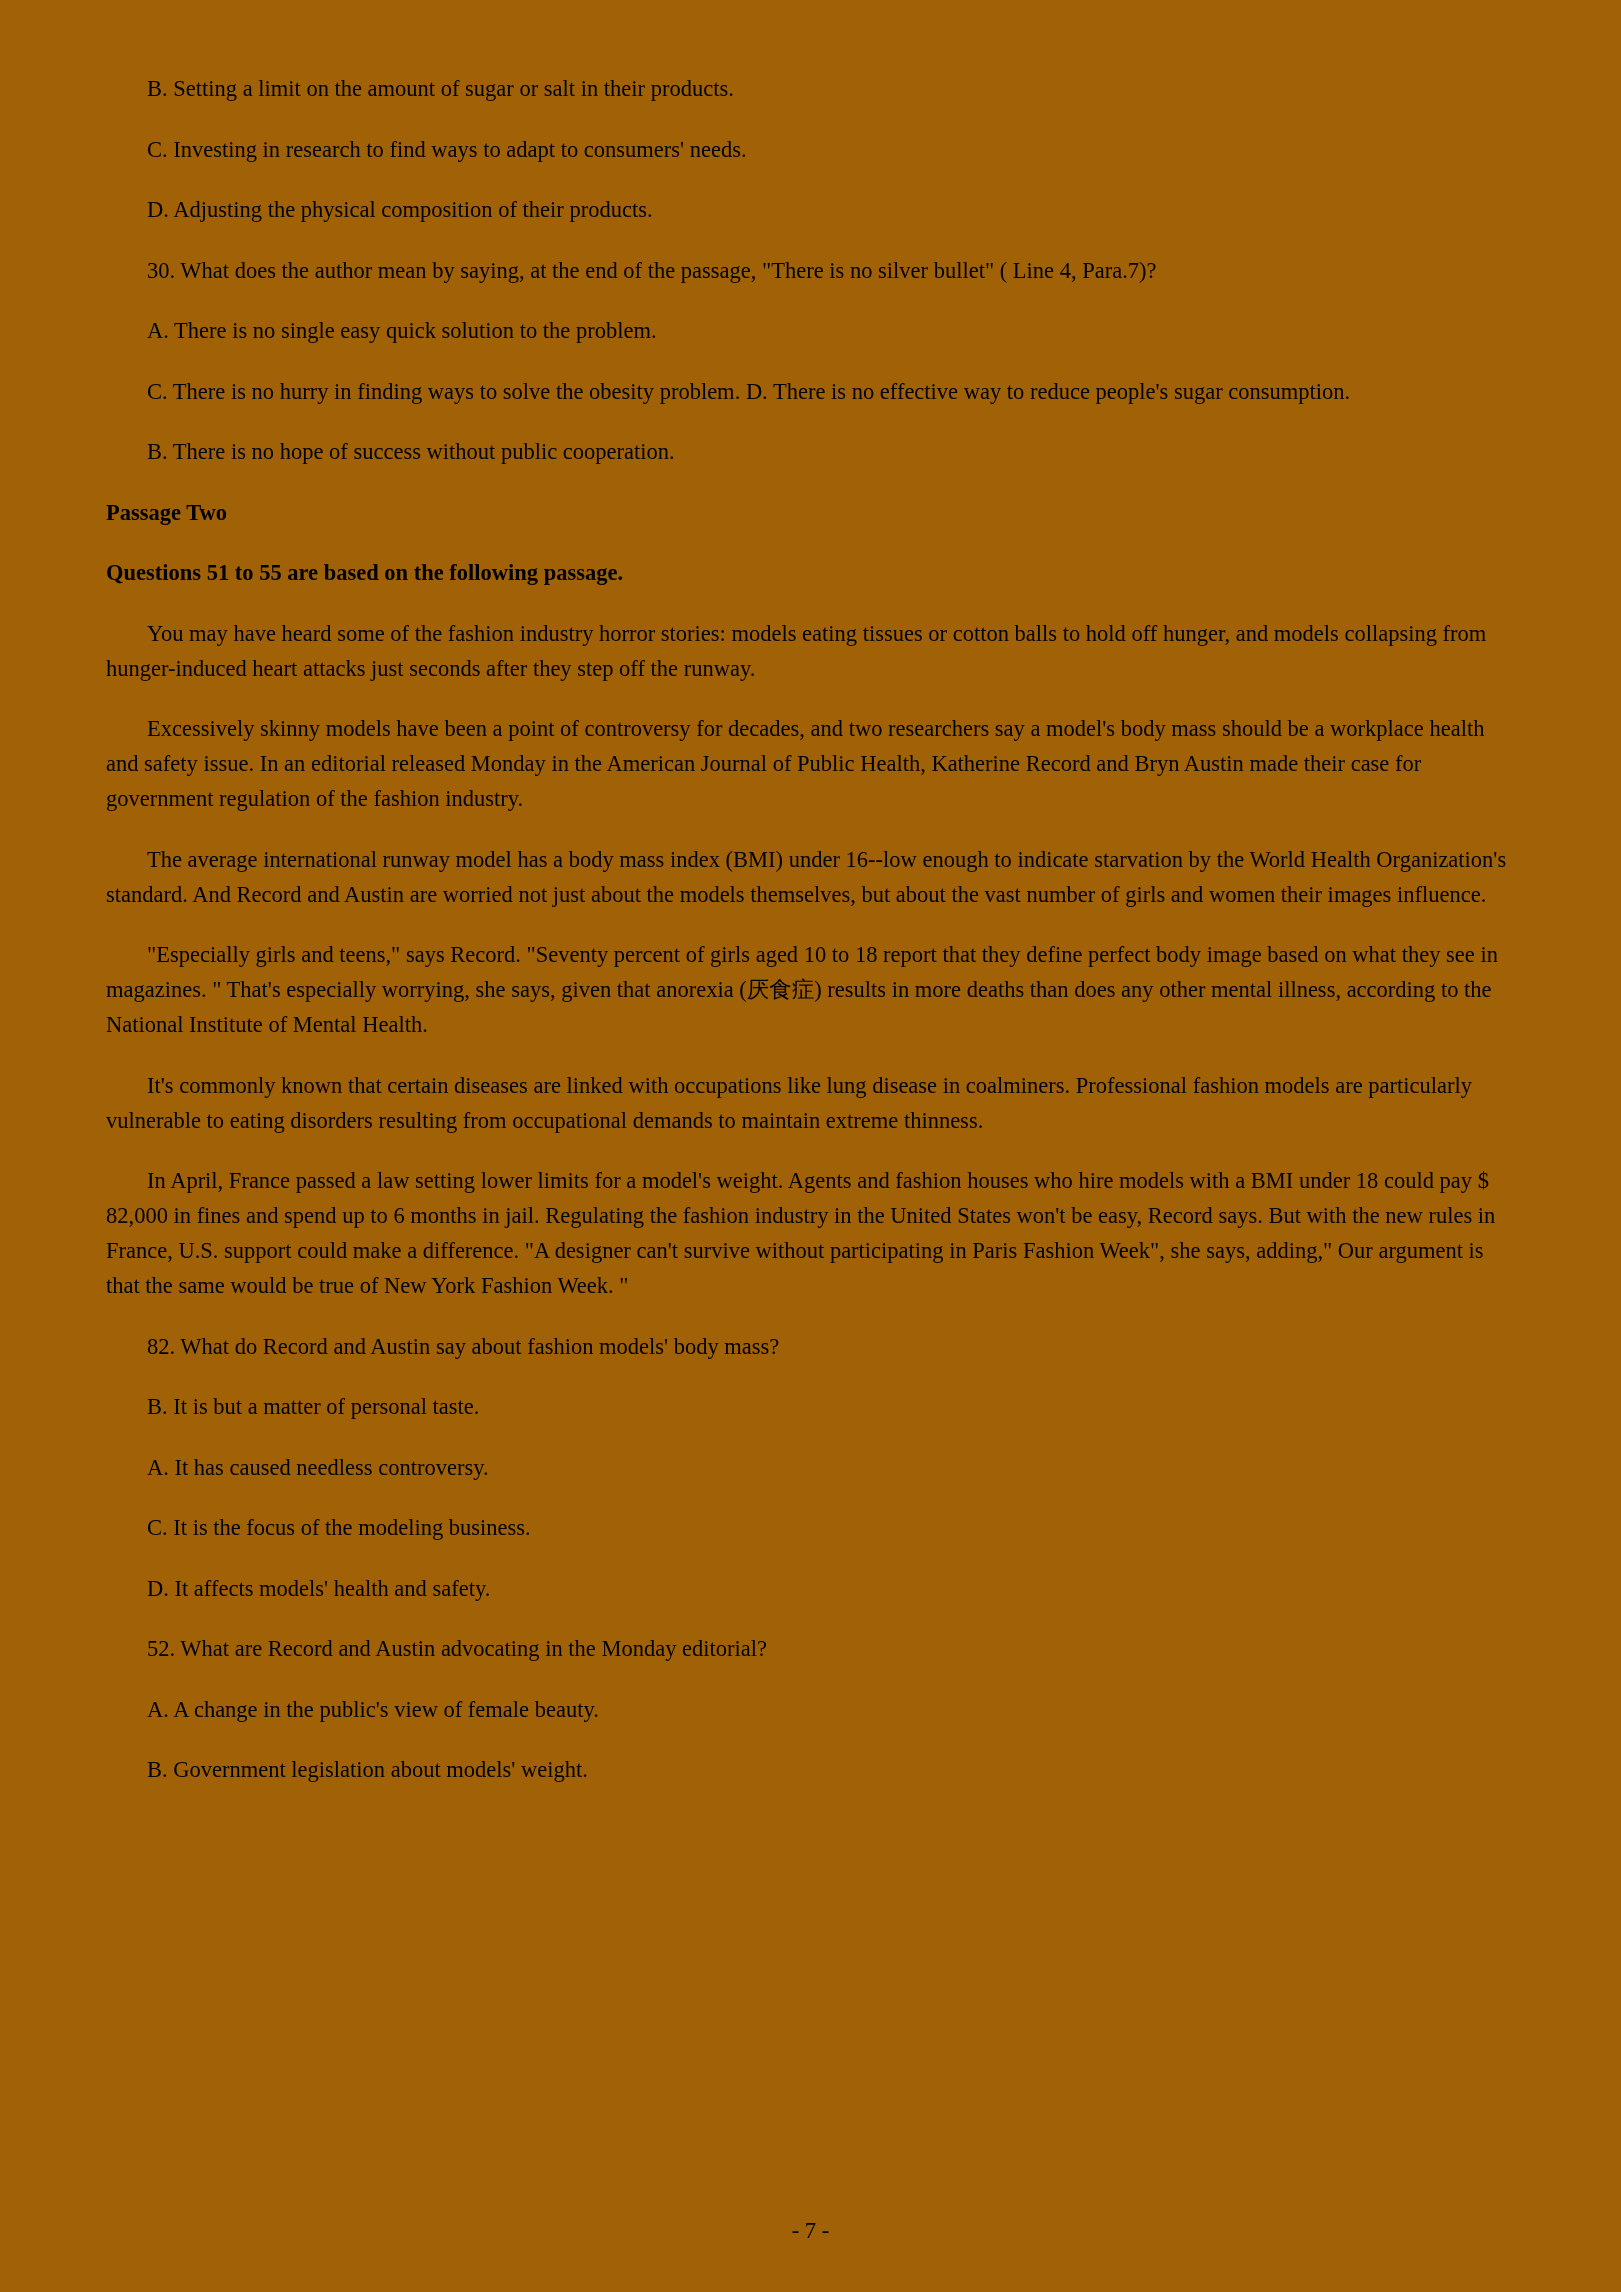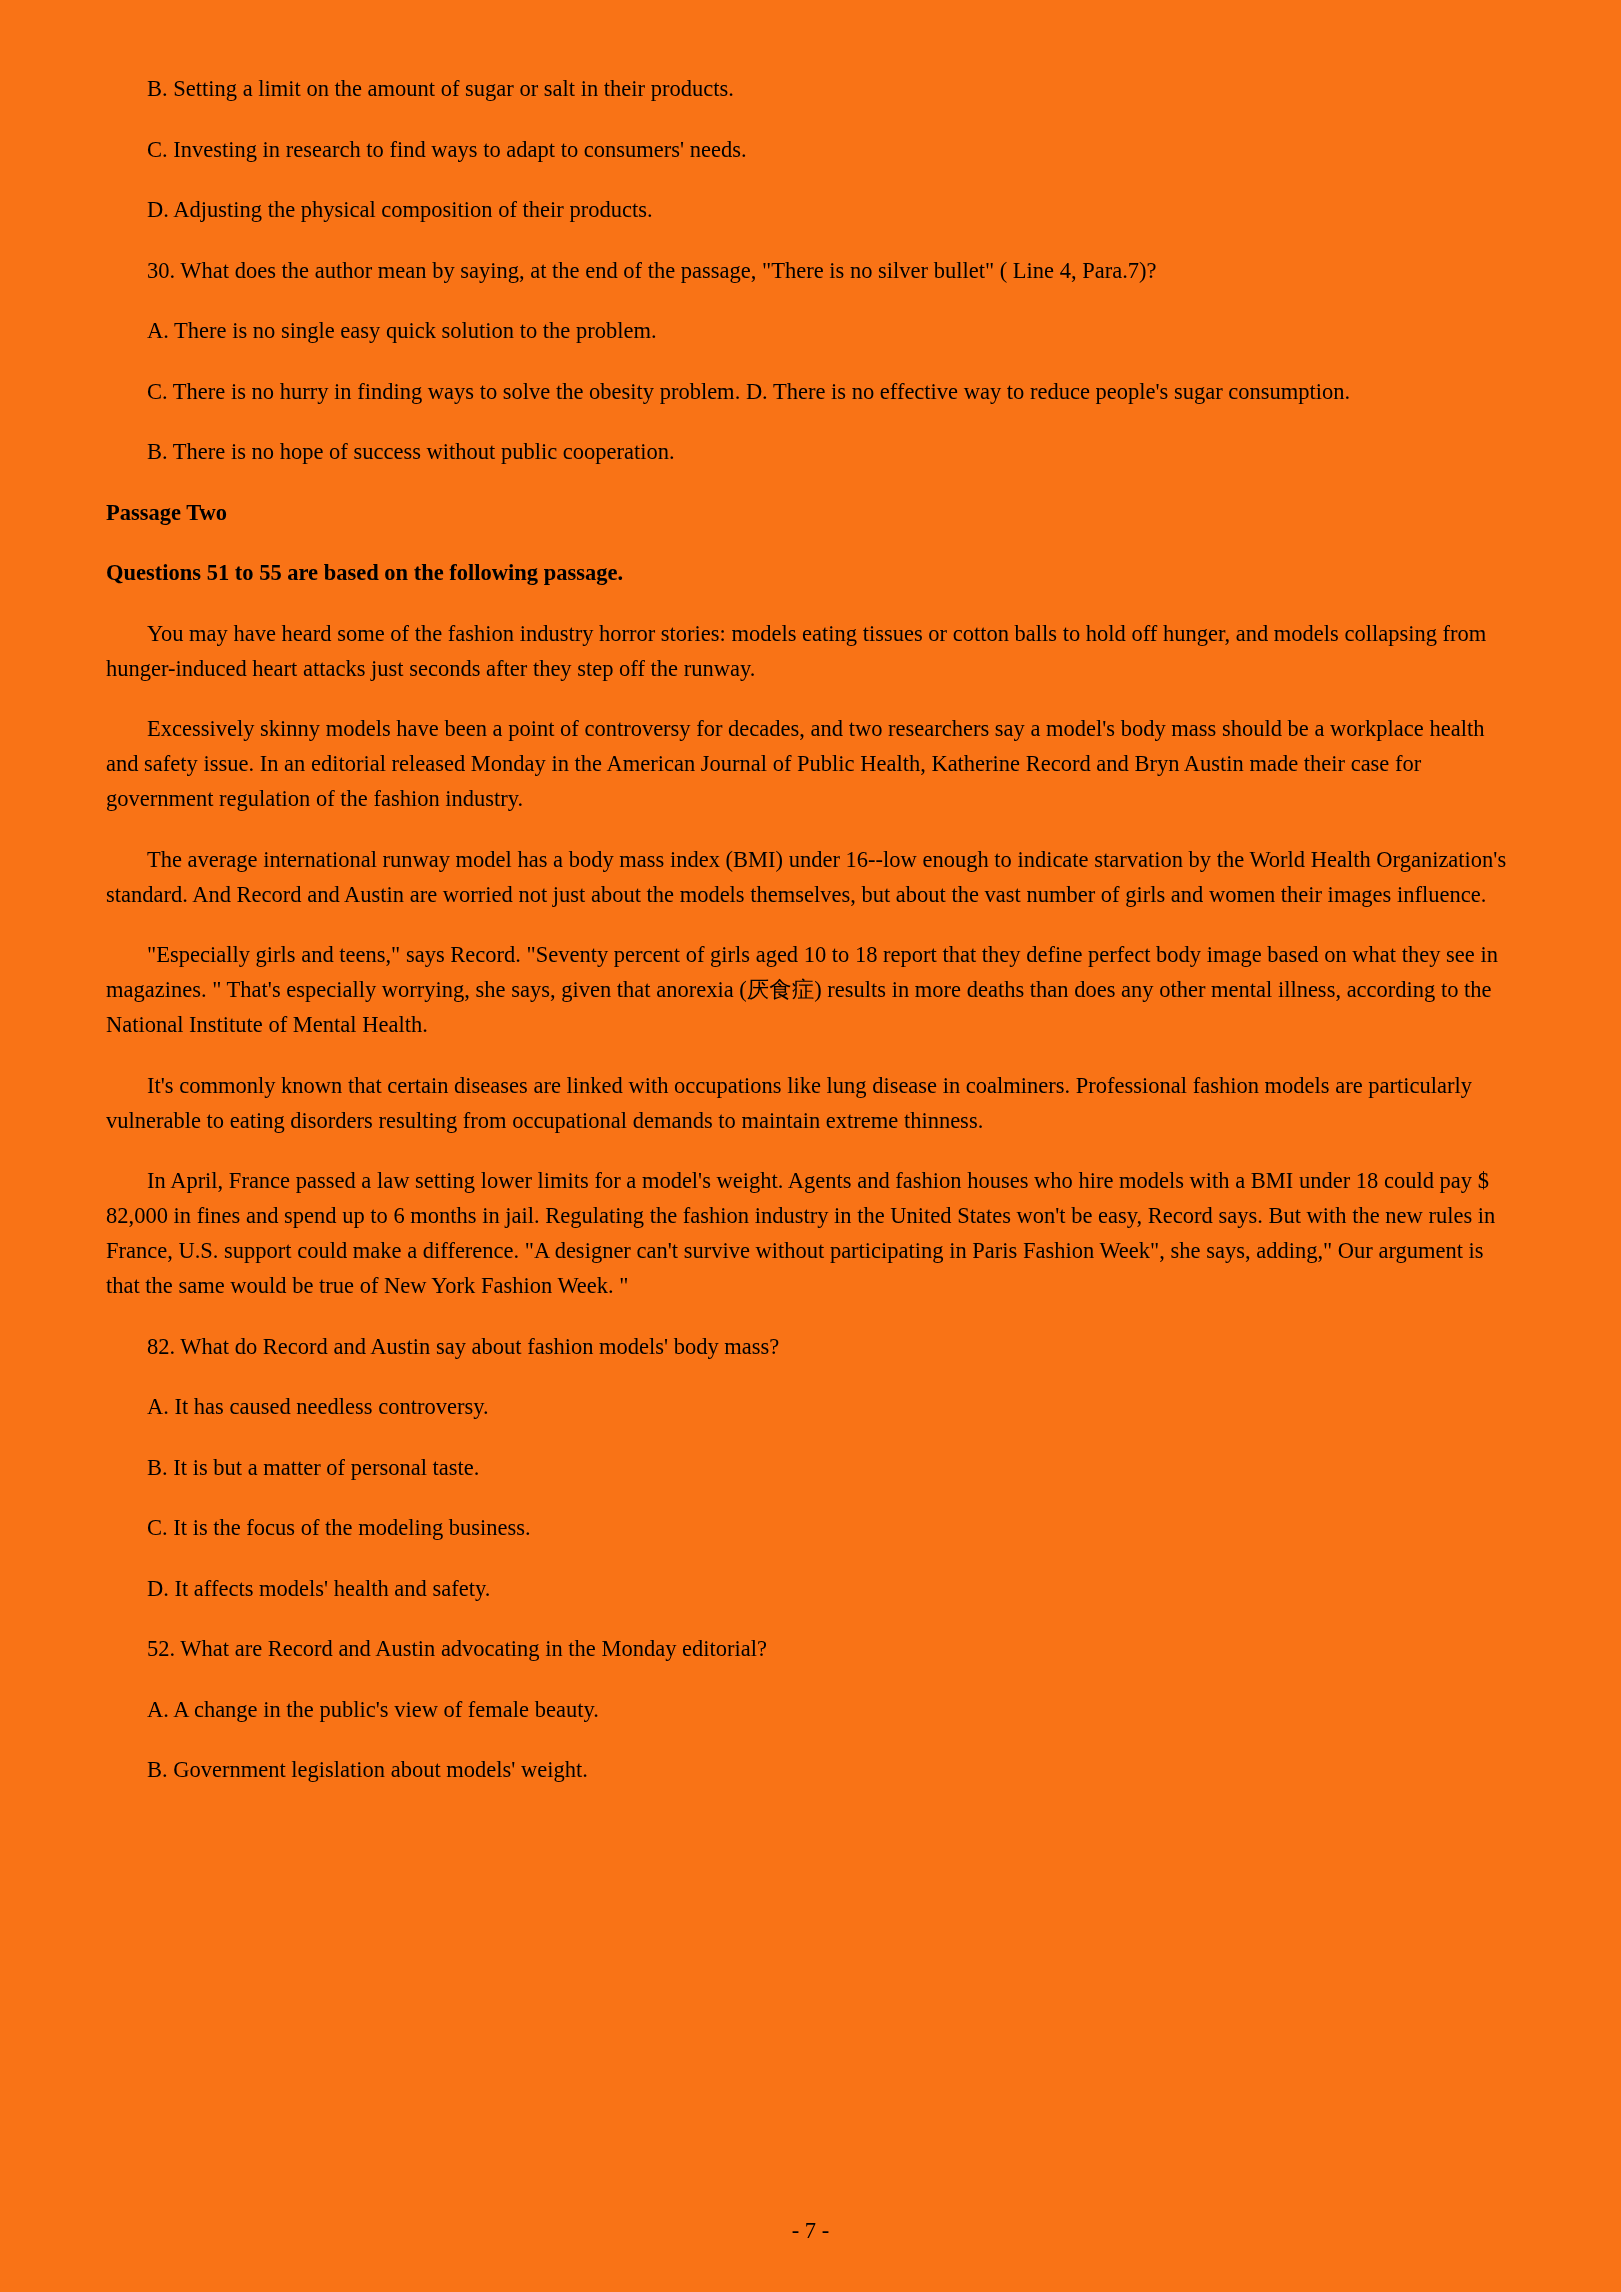--- a/index.html
+++ b/index.html
@@ -4,21 +4,21 @@
 <style>
   html, body {
     margin: 0;
     padding: 0;
     background: #ffffff;
   }
   .page {
     position: relative;
     width: 1621px;
     height: 2293px;
-    background: #f97316;
+    background: #a16207;
     box-sizing: border-box;
     padding: 71px 106px 0 106px;
     font-family: "Liberation Serif", "DejaVu Serif", serif;
     font-size: 22.5px;
     line-height: 35px;
     color: #000000;
     overflow: hidden;
   }
   .block {
     margin: 0 0 25.5px 0;
@@ -55,22 +55,22 @@
       <p class="block option">B. There is no hope of success without public cooperation.</p>
       <p class="block heading">Passage Two</p>
       <p class="block heading">Questions 51 to 55 are based on the following passage.</p>
       <p class="block paragraph">You may have heard some of the fashion industry horror stories: models eating tissues or cotton balls to hold off hunger, and models collapsing from hunger-induced heart attacks just seconds after they step off the runway.</p>
       <p class="block paragraph">Excessively skinny models have been a point of controversy for decades, and two researchers say a model's body mass should be a workplace health and safety issue. In an editorial released Monday in the American Journal of Public Health, Katherine Record and Bryn Austin made their case for government regulation of the fashion industry.</p>
       <p class="block paragraph">The average international runway model has a body mass index (BMI) under 16--low enough to indicate starvation by the World Health Organization's standard. And Record and Austin are worried not just about the models themselves, but about the vast number of girls and women their images influence.</p>
       <p class="block paragraph">"Especially girls and teens," says Record. "Seventy percent of girls aged 10 to 18 report that they define perfect body image based on what they see in magazines. " That's especially worrying, she says, given that anorexia (厌食症) results in more deaths than does any other mental illness, according to the National Institute of Mental Health.</p>
       <p class="block paragraph">It's commonly known that certain diseases are linked with occupations like lung disease in coalminers. Professional fashion models are particularly vulnerable to eating disorders resulting from occupational demands to maintain extreme thinness.</p>
       <p class="block paragraph">In April, France passed a law setting lower limits for a model's weight. Agents and fashion houses who hire models with a BMI under 18 could pay $ 82,000 in fines and spend up to 6 months in jail. Regulating the fashion industry in the United States won't be easy, Record says. But with the new rules in France, U.S. support could make a difference. "A designer can't survive without participating in Paris Fashion Week", she says, adding," Our argument is that the same would be true of New York Fashion Week. "</p>
       <p class="block question">82. What do Record and Austin say about fashion models' body mass?</p>
+      <p class="block option">B. It is but a matter of personal taste.</p>
       <p class="block option">A. It has caused needless controversy.</p>
-      <p class="block option">B. It is but a matter of personal taste.</p>
       <p class="block option">C. It is the focus of the modeling business.</p>
       <p class="block option">D. It affects models' health and safety.</p>
       <p class="block question">52. What are Record and Austin advocating in the Monday editorial?</p>
       <p class="block option">A. A change in the public's view of female beauty.</p>
       <p class="block option">B. Government legislation about models' weight.</p>
     </div>
   <div class="footer">
     <span>- 7 -</span>
   </div>
 </div>

